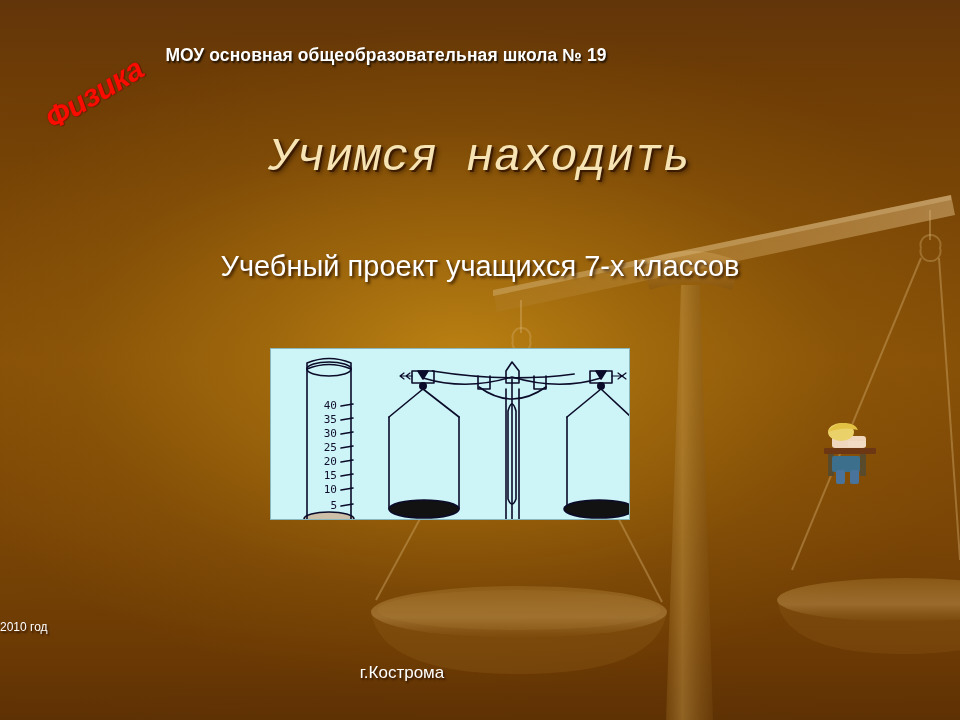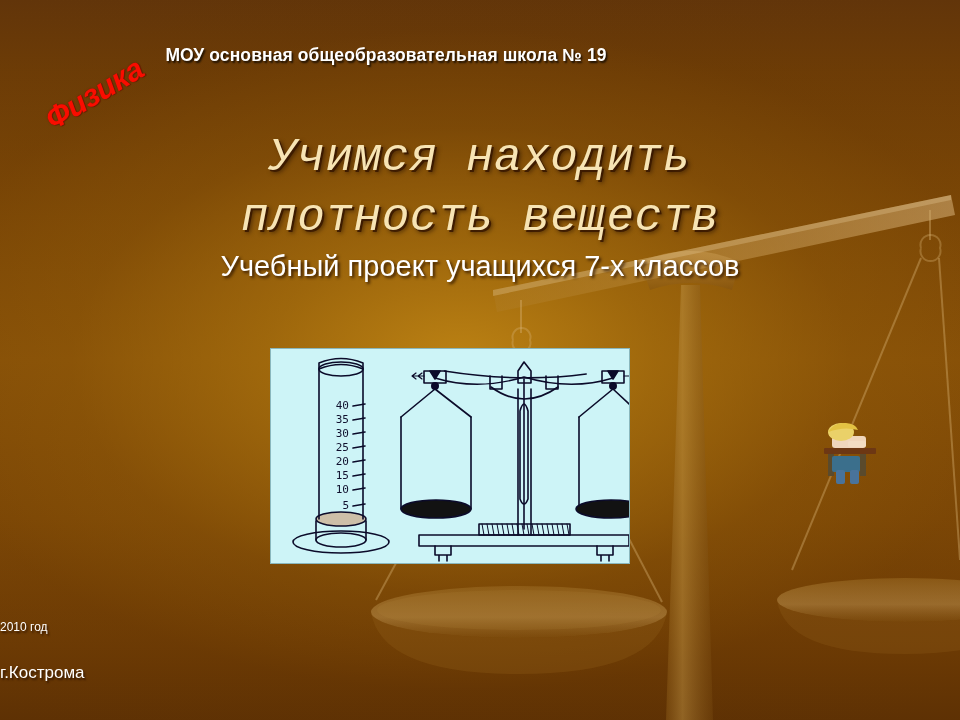--- a/index.html
+++ b/index.html
@@ -70,38 +70,37 @@
     position:absolute; top:250px; left:0; width:960px;
     text-align:center;
     font-size:29px; color:#ffffff; font-weight:normal;
     text-shadow:2px 2px 3px rgba(40,16,0,0.85);
     white-space:nowrap;
   }
 
   
   .illustration {
     position:absolute; left:270px; top:348px;
-    width:360px; height:216px;
+    width:360px; height:172px;
     background:#cdf4f7;
     border:1px solid #8ab7bd;
     overflow:hidden;
-    padding-left:12px;
   }
   .illustration svg { display:block; width:360px; height:222px; }
 
   
   .footer-year {
     position:absolute; top:620px; left:0; width:960px;
     text-align:left;
     font-size:12px; color:#ffffff;
     text-shadow:1.5px 1.5px 2px rgba(40,16,0,0.8);
   }
   .footer-city {
     position:absolute; top:663px; left:0; width:804px;
-    text-align:left;
+    text-align:center;
     font-size:17px; color:#ffffff;
     text-shadow:1.5px 1.5px 2px rgba(40,16,0,0.8);
   }
 </style>
 </head>
 <body>
 
 <div id="slide">
 
   <svg class="bg-art" viewBox="0 0 960 720" preserveAspectRatio="none" aria-hidden="true">
@@ -176,21 +175,20 @@
       <rect x="848" y="441" width="18" height="6" rx="2" fill="#f2dcc3"></rect>
     </g>
   </svg>
 
   <div class="school-header">МОУ основная общеобразовательная школа № 19</div>
 
   <div class="subject-stamp">Физика</div>
 
   <div class="title-block">
     <div class="title-line">Учимся находить</div>
-    <div class="title-line">плотность веществ</div>
   </div>
 
   <div class="subtitle">Учебный проект учащихся 7-х классов</div>
 
   <div class="illustration">
     <svg viewBox="0 0 360 222">
       <g stroke="#0b0b2a" fill="none" stroke-width="1.6" stroke-linecap="round" stroke-linejoin="round">
 
         <g>
 

